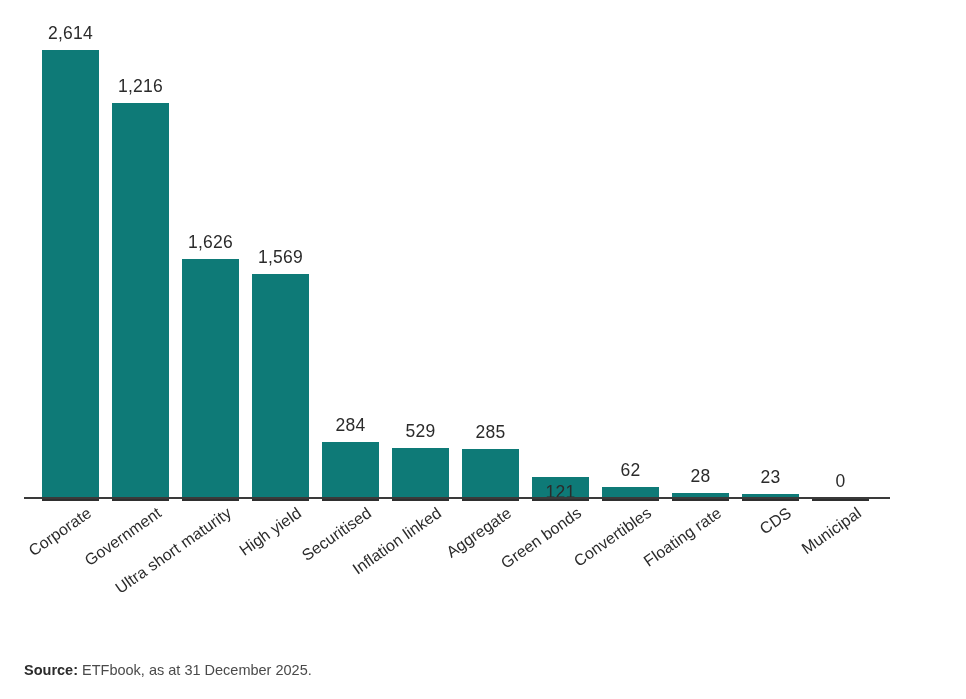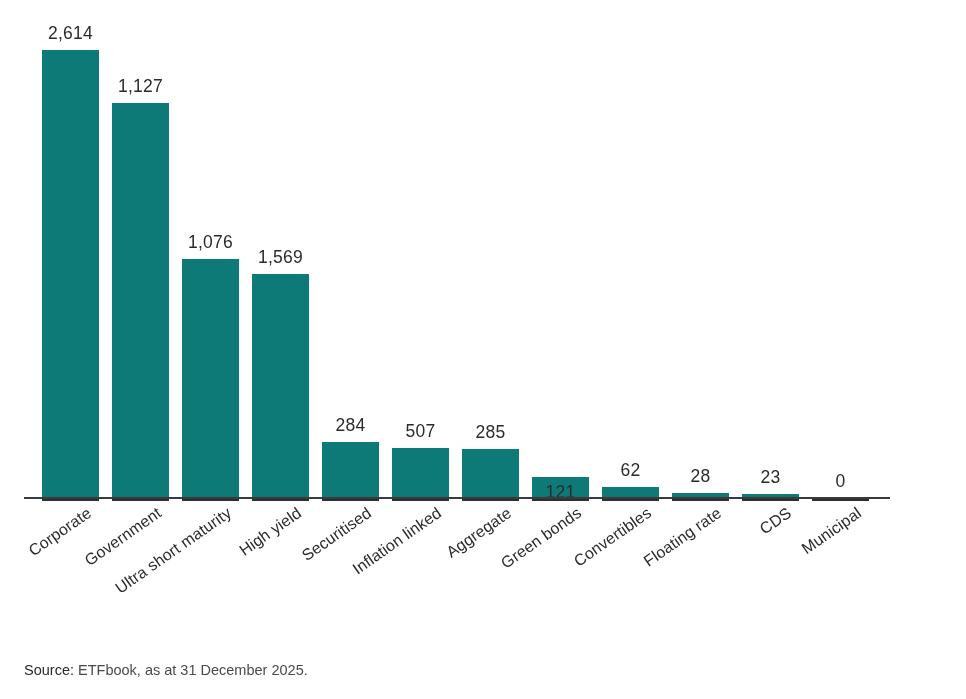--- a/index.html
+++ b/index.html
@@ -85,48 +85,48 @@
   .source {
     position: absolute;
     left: 24px;
     top: 662px;
     font-size: 14.5px;
     color: #4a4a4a;
     white-space: nowrap;
   }
   .source b {
     color: #2b2b2b;
-    font-weight: 400;
+    font-weight: 700;
   }
 </style>
 </head>
 <body>
 
 <div id="figure">
 
   <div class="plot">
     <div class="plot-inner" id="plot-inner">
         <div class="bar" style="left: 42px; bottom: 0px; top: 50px; height: 448px; background: rgb(14, 122, 119);"></div>
         <div style="position: absolute; left: 42px; top: 499px; width: 57px; height: 2px; background: rgb(47, 47, 47);"></div>
         <div class="bar-value" style="left: 28px; top: 23px;">2,614</div>
         <div class="bar" style="left: 112px; bottom: 0px; top: 103px; height: 395px; background: rgb(14, 122, 119);"></div>
         <div style="position: absolute; left: 112px; top: 499px; width: 57px; height: 2px; background: rgb(47, 47, 47);"></div>
-        <div class="bar-value" style="left: 98px; top: 76px;">1,127</div>
+        <div class="bar-value" style="left: 98px; top: 76px;">1,216</div>
         <div class="bar" style="left: 182px; bottom: 0px; top: 259px; height: 239px; background: rgb(14, 122, 119);"></div>
         <div style="position: absolute; left: 182px; top: 499px; width: 57px; height: 2px; background: rgb(47, 47, 47);"></div>
-        <div class="bar-value" style="left: 168px; top: 232px;">1,076</div>
+        <div class="bar-value" style="left: 168px; top: 232px;">1,626</div>
         <div class="bar" style="left: 252px; bottom: 0px; top: 274px; height: 224px; background: rgb(14, 122, 119);"></div>
         <div style="position: absolute; left: 252px; top: 499px; width: 57px; height: 2px; background: rgb(47, 47, 47);"></div>
         <div class="bar-value" style="left: 238px; top: 247px;">1,569</div>
         <div class="bar" style="left: 322px; bottom: 0px; top: 442px; height: 56px; background: rgb(14, 122, 119);"></div>
         <div style="position: absolute; left: 322px; top: 499px; width: 57px; height: 2px; background: rgb(47, 47, 47);"></div>
         <div class="bar-value" style="left: 308px; top: 415px;">284</div>
         <div class="bar" style="left: 392px; bottom: 0px; top: 448px; height: 50px; background: rgb(14, 122, 119);"></div>
         <div style="position: absolute; left: 392px; top: 499px; width: 57px; height: 2px; background: rgb(47, 47, 47);"></div>
-        <div class="bar-value" style="left: 378px; top: 421px;">507</div>
+        <div class="bar-value" style="left: 378px; top: 421px;">529</div>
         <div class="bar" style="left: 462px; bottom: 0px; top: 449px; height: 49px; background: rgb(14, 122, 119);"></div>
         <div style="position: absolute; left: 462px; top: 499px; width: 57px; height: 2px; background: rgb(47, 47, 47);"></div>
         <div class="bar-value" style="left: 448px; top: 422px;">285</div>
         <div class="bar" style="left: 532px; bottom: 0px; top: 477px; height: 21px; background: rgb(14, 122, 119);"></div>
         <div style="position: absolute; left: 532px; top: 499px; width: 57px; height: 2px; background: rgb(47, 47, 47);"></div>
         <div class="bar-value" style="left: 518px; top: 450px; margin-top: 32px;">121</div>
         <div class="bar" style="left: 602px; bottom: 0px; top: 487px; height: 11px; background: rgb(14, 122, 119);"></div>
         <div style="position: absolute; left: 602px; top: 499px; width: 57px; height: 2px; background: rgb(47, 47, 47);"></div>
         <div class="bar-value" style="left: 588px; top: 460px;">62</div>
         <div class="bar" style="left: 672px; bottom: 0px; top: 493px; height: 5px; background: rgb(14, 122, 119);"></div>

